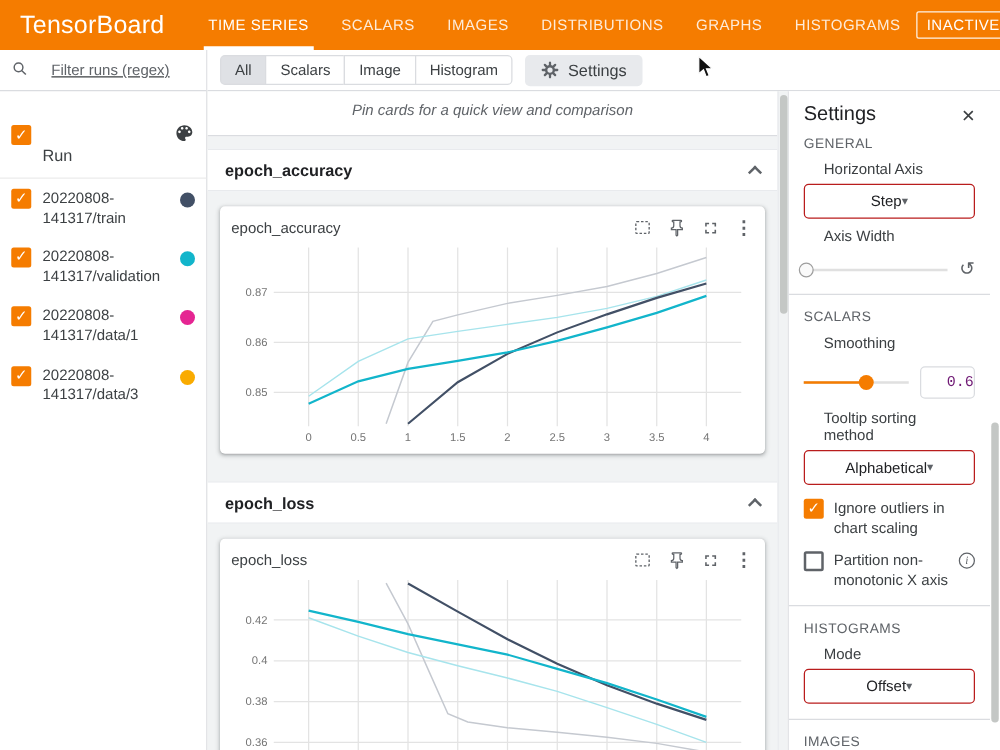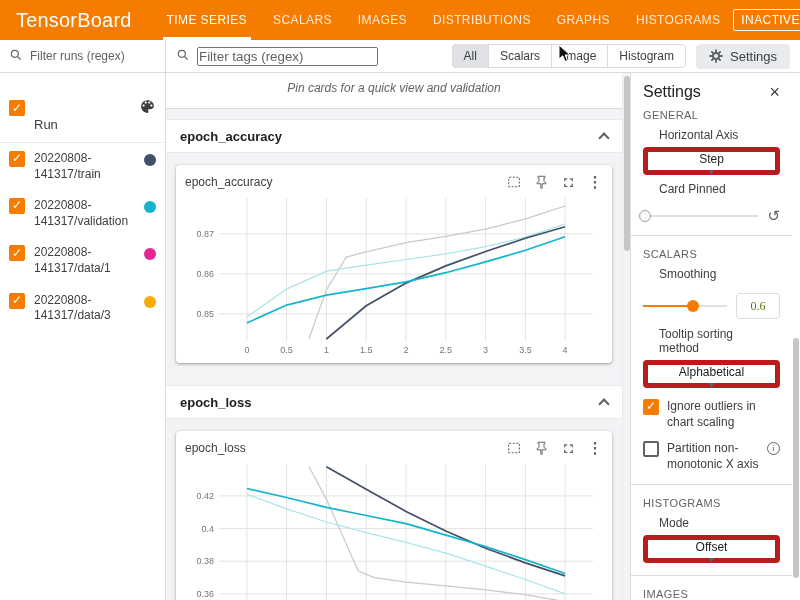--- a/index.html
+++ b/index.html
@@ -15,21 +15,21 @@
   .tab.active { color:#fff; }
   .tab.active::after { content:""; position:absolute; left:9px; right:9px; bottom:0; height:3px; background:#fff; }
   .topbar-right { margin-left:auto; display:flex; align-items:center; gap:11px; }
   .status-select { border:1px solid rgba(255,255,255,.9); border-radius:2px; padding:3px 7px; font-size:12px; letter-spacing:.4px; display:flex; align-items:center; justify-content:space-between; width:108px; cursor:pointer; }
 
   
   .bodyrow { flex:1; display:flex; min-height:0; }
 
   
   .sidebar { width:166px; flex:0 0 166px; border-right:1px solid #dadce0; background:#fff; display:flex; flex-direction:column; }
-  .search-row { height:33px; flex:0 0 33px; border-bottom:1px solid #dadce0; display:flex; align-items:center; padding:0 9px; gap:7px; }
+  .search-row { height:33px; flex:0 0 33px; border-bottom:1px solid #dadce0; display:flex; align-items:center; padding:0 9px; gap:18px;text-decoration:underline; }
   .search-row input { border:none; outline:none; flex:1; min-width:0; font-size:12px; font-family:inherit; color:#3c4043; background:transparent; }
   input::placeholder { color:#5f6368; }
   .runs-header { display:flex; align-items:center; padding:10px 9px; gap:9px; border-bottom:1px solid #ececec; }
   .runs-title { flex:1; font-size:13px;margin-top:34px; }
   .run-row { display:flex; align-items:flex-start; padding:8px 9px; gap:9px; font-size:12px; line-height:1.3; cursor:pointer; }
   .run-name { flex:1; word-break:break-word; color:#3c4043; }
   .run-dot { width:12px; height:12px; border-radius:50%; flex:0 0 12px; margin-top:3px; }
 
   .checkbox { width:16px; height:16px; flex:0 0 16px; border-radius:2px; display:flex; align-items:center; justify-content:center; font-size:12px; color:#fff; cursor:pointer; }
   .checkbox.checked { background:#f57c00; }
@@ -71,30 +71,30 @@
   .vscroll .thumb { position:absolute; left:1px; width:6px; border-radius:3px; background:#c4c7c5; }
 
   
   .settings-panel { width:170px; flex:0 0 170px; border-left:1px solid #dadce0; background:#fff; display:flex; min-height:0; }
   .panel-content { flex:1; min-width:0; padding:10px 12px 0; overflow:hidden; }
   .panel-title-row { display:flex; justify-content:space-between; align-items:center; margin-bottom:8px; }
   .panel-title { font-size:16px; color:#202124; }
   .close-x { font-size:18px; color:#3c4043; cursor:pointer; line-height:1; }
   .sec-heading { font-size:11px; color:#5f6368; letter-spacing:.4px; margin:6px 0 7px; }
   .field-label { font-size:12px; color:#3c4043; margin:7px 16px 5px; }
-  .select { border:5px solid #b91c1c; border-radius:4px; height:28px; display:flex; align-items:center; justify-content:flex-start; padding:0 9px; font-size:12px; cursor:pointer; color:#202124;flex-direction:column; }
+  .select { border:1px solid #b91c1c; border-radius:4px; height:28px; display:flex; align-items:center; justify-content:center; padding:0 9px; font-size:12px; cursor:pointer; color:#202124; }
   .caret2 { font-size:10px; color:#5f6368; }
   .slider-row { display:flex; align-items:center; gap:9px; margin:12px 0 8px; }
   .slider { flex:1; height:2px; background:#e0e0e0; position:relative; cursor:pointer; }
   .slider .fill { position:absolute; left:0; top:0; height:2px; background:#f57c00; }
   .slider .knob { position:absolute; top:50%; transform:translate(-50%,-50%); width:12px; height:12px; border-radius:50%; background:#f57c00; }
   .slider.gray .fill { background:#bdbdbd; }
   .slider.gray .knob { background:#fafafa; border:1.5px solid #9e9e9e; }
   .reset-icon { font-size:15px; color:#5f6368; cursor:pointer; line-height:1; }
-  .value-box { width:44px; height:26px; border:1px solid #dadce0; border-radius:4px; font-size:12px; text-align:center; font-family:Liberation Serif, serif; color:#4d7c0f; outline:none; }
+  .value-box { width:44px; height:26px; border:1px solid #dadce0; border-radius:4px; font-size:12px; text-align:right; font-family:Liberation Mono, monospace; color:#701a75; outline:none; }
   .check-row { display:flex; align-items:flex-start; gap:8px; margin:11px 0; font-size:12px; line-height:1.3; cursor:pointer; }
   .check-label { flex:1; }
   .info-icon { width:13px; height:13px; flex:0 0 13px; border:1px solid #5f6368; border-radius:50%; font-size:9px; display:inline-flex; align-items:center; justify-content:center; color:#5f6368; margin-top:1px; font-style:italic; font-family:"Liberation Serif",serif; }
   .divider { height:1px; background:#dadce0; margin:12px -12px; }
 
   
   .cursor { position:absolute; left:558px; top:44px; z-index:50; pointer-events:none; }
 </style>
 </head>
 <body>
@@ -161,29 +161,20 @@
             <span class="checkbox checked">✓</span>
             <span class="run-name">20220808-141317/data/3</span>
             <span class="run-dot" style="background:#f9ab00"></span>
           </div>
         </div>
     </aside>
 
     <div class="right-col">
 
       <div class="toolbar">
-        <div class="tag-search">
-          <span>
-            <svg viewBox="0 0 24 24" width="14" height="14">
-                <circle cx="10" cy="10" r="6" fill="none" stroke="#5f6368" stroke-width="2"></circle>
-                <line x1="14.6" y1="14.6" x2="20" y2="20" stroke="#5f6368" stroke-width="2"></line>
-              </svg>
-          </span>
-          <input placeholder="Filter tags (regex)" style="">
-        </div>
         <div class="toggle-group" id="filter-toggle">
             <button class="toggle-btn selected">All</button>
             <button class="toggle-btn">Scalars</button>
             <button class="toggle-btn">Image</button>
             <button class="toggle-btn">Histogram</button>
           </div>
         <button class="settings-btn">
           <span style="display:flex;">
             <svg viewBox="0 0 20 20" width="14" height="14">
                 <g stroke="#5f6368" stroke-width="2.6" stroke-linecap="round">
@@ -200,21 +191,21 @@
               </svg>
           </span>
           <span>Settings</span>
         </button>
       </div>
 
       <div class="lower">
 
         <main class="content">
           <div class="pinned-hint">
-            <span>Pin cards for a quick view and validation</span>
+            <span>Pin cards for a quick view and comparison</span>
           </div>
           <div id="sections">
               <section class="tag-section">
                 <div class="section-header">
                   <span class="section-title">epoch_accuracy</span>
                   <span class="chev-up"></span>
                 </div>
                 <div class="section-body">
                   <div class="card">
                     <div class="card-top">
@@ -347,21 +338,21 @@
               <span class="panel-title">Settings</span>
               <span class="close-x">×</span>
             </div>
 
             <div class="sec-heading">GENERAL</div>
             <div class="field-label">Horizontal Axis</div>
             <div class="select">
               <span>Step</span>
               <span class="caret2">▾</span>
             </div>
-            <div class="field-label">Card Pinned</div>
+            <div class="field-label">Axis Width</div>
             <div class="slider-row">
               <div class="slider gray">
                   <div class="fill" style="width: 2%;"></div>
                   <div class="knob" style="left: 2%;"></div>
                 </div>
               <span class="reset-icon">↺</span>
             </div>
 
             <div class="divider"></div>
 

